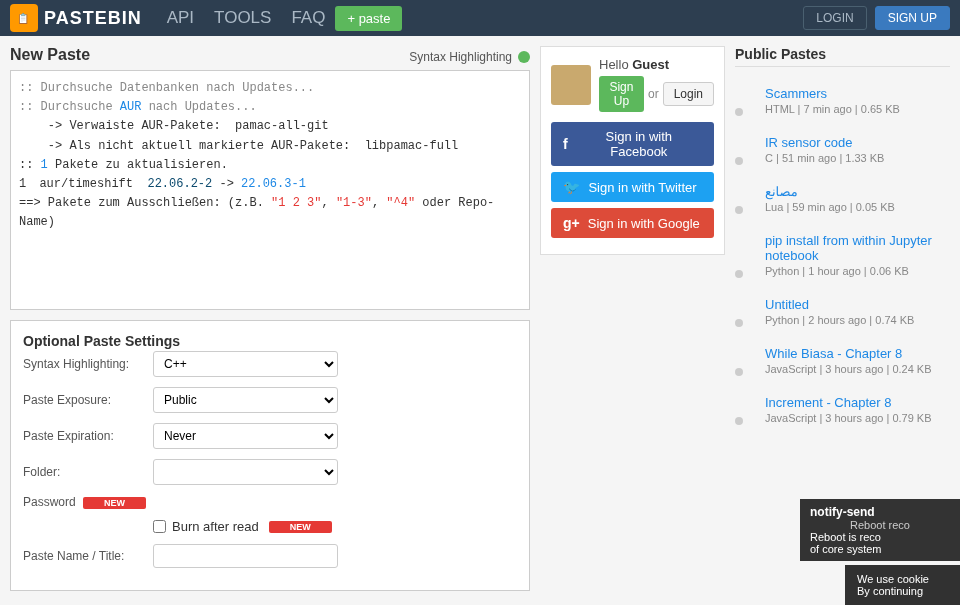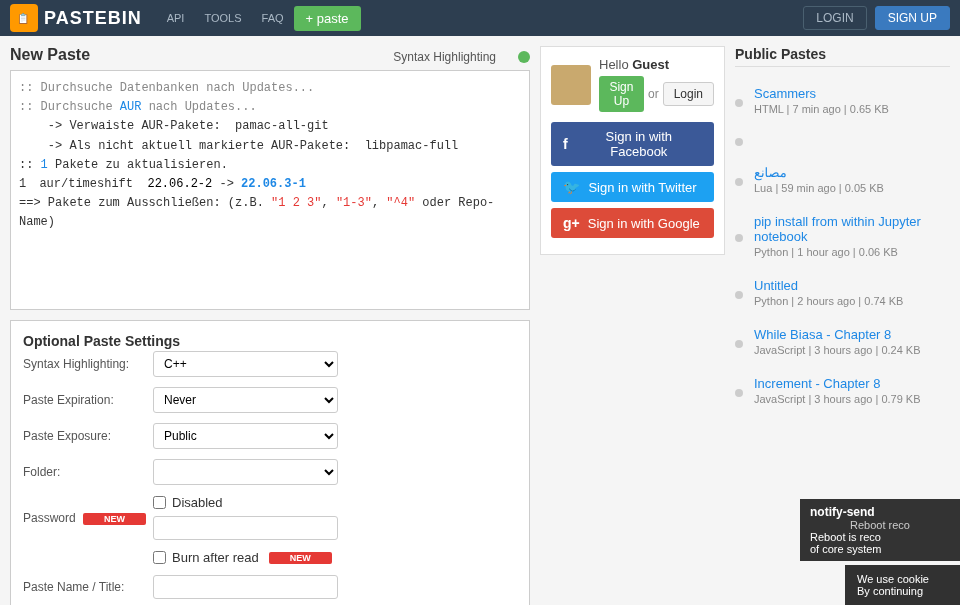--- a/index.html
+++ b/index.html
@@ -29,21 +29,21 @@
     #logo-text {
       color: white;
       font-size: 18px;
       font-weight: bold;
       letter-spacing: 1px;
     }
     .nav-link {
       color: #aab8c5;
       text-decoration: none;
       margin: 0 10px;
-      font-size: 11px;
+      font-size: 17px;
     }
     #add-paste-btn {
       background: #5cb85c;
       color: white;
       border: none;
       padding: 5px 12px;
       border-radius: 3px;
       cursor: pointer;
       font-size: 13px;
       display: flex; align-items: center; gap: 4px;
@@ -84,21 +84,21 @@
       margin-bottom: 6px;
     }
     #new-paste-title {
       font-size: 16px;
       font-weight: bold;
       color: #333;
     }
     #syntax-highlight-row {
       display: flex;
       align-items: center;
-      gap: 22px;
+      gap: 6px;
       font-size: 12px;
       color: #555;
     }
     #syntax-dot {
       width: 12px; height: 12px;
       background: #5cb85c;
       border-radius: 50%;
       display: inline-block;
     }
 
@@ -113,22 +113,22 @@
       min-height: 240px;
       color: #333;
       overflow: auto;
       margin-bottom: 10px;
     }
     .code-line { display: flex; }
     .code-comment { color: #888; }
     .code-highlight-blue { color: #1e88e5; }
     .code-highlight-red { color: #e53935; }
     .code-number { color: #333; margin-right: 6px; }
-    .code-version-old { color: #000000; }
-    .code-version-new { color: #1e88e5; font-weight: bold; }
+    .code-version-old { color: #0c4a6e; }
+    .code-version-new { color: #1e88e5; }
 
     
     #settings-section {
       background: white;
       border: 1px solid #ccc;
       padding: 12px;
     }
     #settings-title {
       font-size: 14px;
       font-weight: bold;
@@ -259,22 +259,22 @@
     #public-pastes-title {
       font-size: 14px;
       font-weight: bold;
       color: #333;
       margin-bottom: 8px;
       border-bottom: 1px solid #ddd;
       padding-bottom: 4px;
     }
     .paste-item {
       display: flex;
-      align-items: center;
-      gap: 11px;
+      align-items: flex-end;
+      gap: 22px;
       margin-bottom: 8px;
       margin-top: 19px;
     }
     .paste-dot {
       width: 8px; height: 8px;
       background: #ccc;
       border-radius: 50%;
       margin-top: 3px;
       flex-shrink: 0;
     }
@@ -385,57 +385,50 @@
         <select class="setting-select">
           <option>C++</option>
           <option>None</option>
           <option>Python</option>
           <option>JavaScript</option>
           <option>HTML</option>
         </select>
       </div>
 
       <div class="setting-row">
+        <span class="setting-label">Paste Exposure:</span>
+        <select class="setting-select">
+          <option>Public</option>
+          <option>Unlisted</option>
+          <option>Private</option>
+        </select>
+      </div>
+
+      <div class="setting-row">
         <span class="setting-label">Paste Expiration:</span>
         <select class="setting-select">
           <option>Never</option>
           <option>10 Minutes</option>
           <option>1 Hour</option>
           <option>1 Day</option>
         </select>
       </div>
 
       <div class="setting-row">
-        <span class="setting-label">Paste Exposure:</span>
-        <select class="setting-select">
-          <option>Public</option>
-          <option>Unlisted</option>
-          <option>Private</option>
-        </select>
-      </div>
-
-      <div class="setting-row">
         <span class="setting-label">Folder:</span>
         <select class="setting-select">
           <option></option>
         </select>
       </div>
 
       <div class="setting-row">
         <span class="setting-label">
           <span>Password</span>
           <span class="new-badge">NEW</span>
         </span>
-        <div>
-          <div class="checkbox-row">
-            <input type="checkbox" style="">
-            <span>Disabled</span>
-          </div>
-          <input type="password" class="password-input" style="">
-        </div>
       </div>
 
       <div class="burn-row" style="margin-left:130px;">
         <input type="checkbox" style="">
         <span>Burn after read</span>
         <span class="new-badge">NEW</span>
       </div>
 
       <div class="title-row">
         <span class="setting-label">Paste Name / Title:</span>
@@ -481,20 +474,24 @@
     <div id="public-pastes-list">
     <div class="paste-item">
     <span class="paste-dot"></span>
     <div class="paste-info">
       <a class="paste-name">Scammers</a>
       <span class="paste-meta">HTML | 7 min ago | 0.65 KB</span>
     </div>
   </div>
         <div class="paste-item">
     <span class="paste-dot"></span>
+    <div class="paste-info">
+      <a class="paste-name">IR sensor code</a>
+      <span class="paste-meta">C | 51 min ago | 1.33 KB</span>
+    </div>
   </div>
         <div class="paste-item">
     <span class="paste-dot"></span>
     <div class="paste-info">
       <a class="paste-name">مصانع</a>
       <span class="paste-meta">Lua | 59 min ago | 0.05 KB</span>
     </div>
   </div>
         <div class="paste-item">
     <span class="paste-dot"></span>

